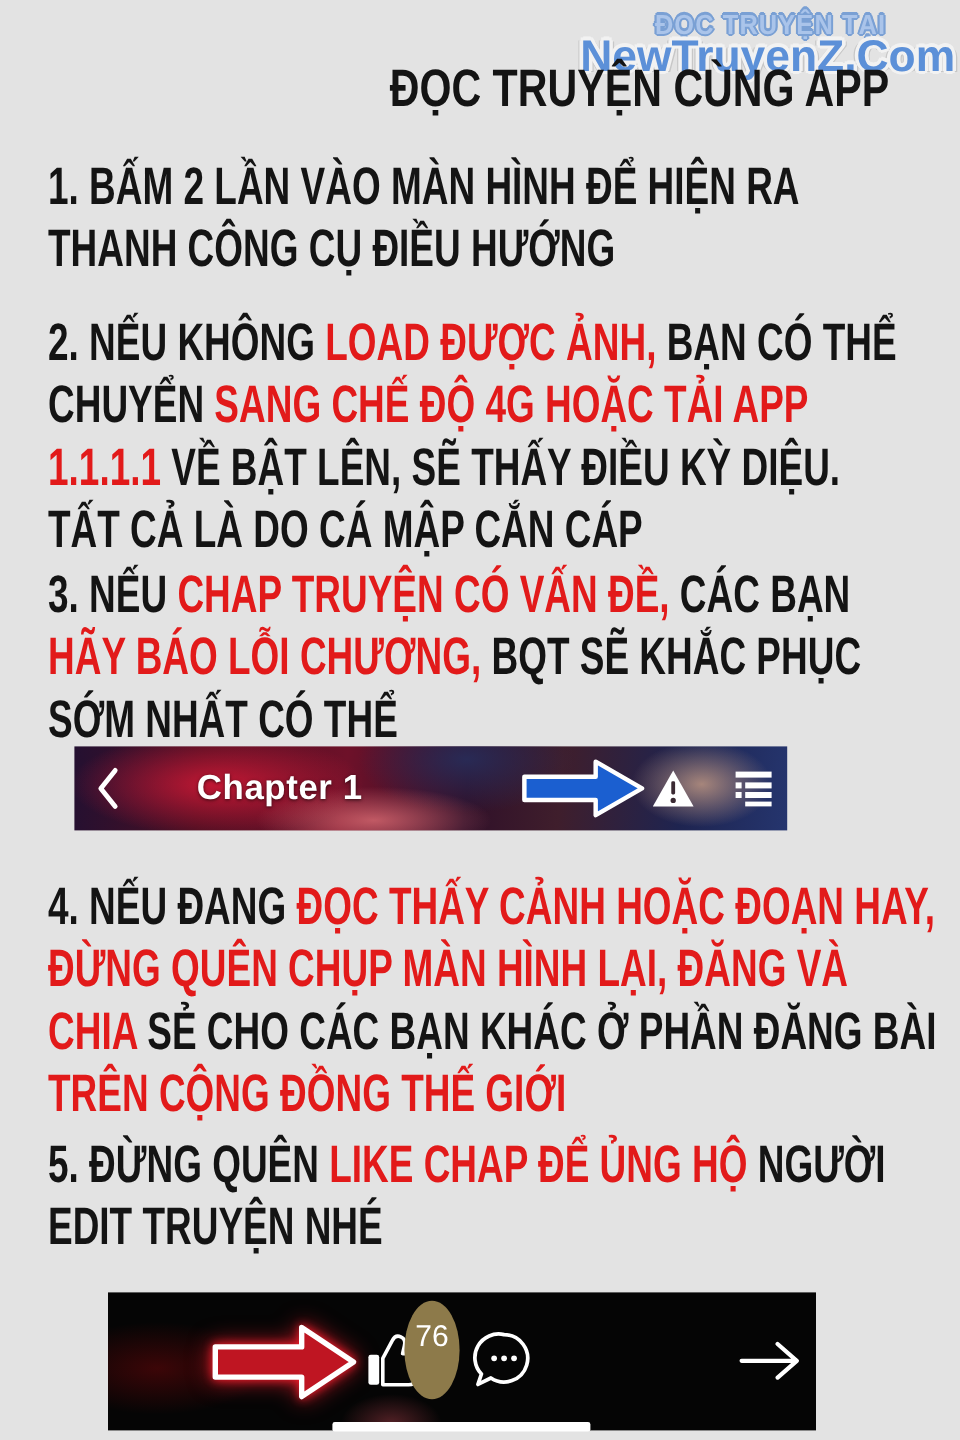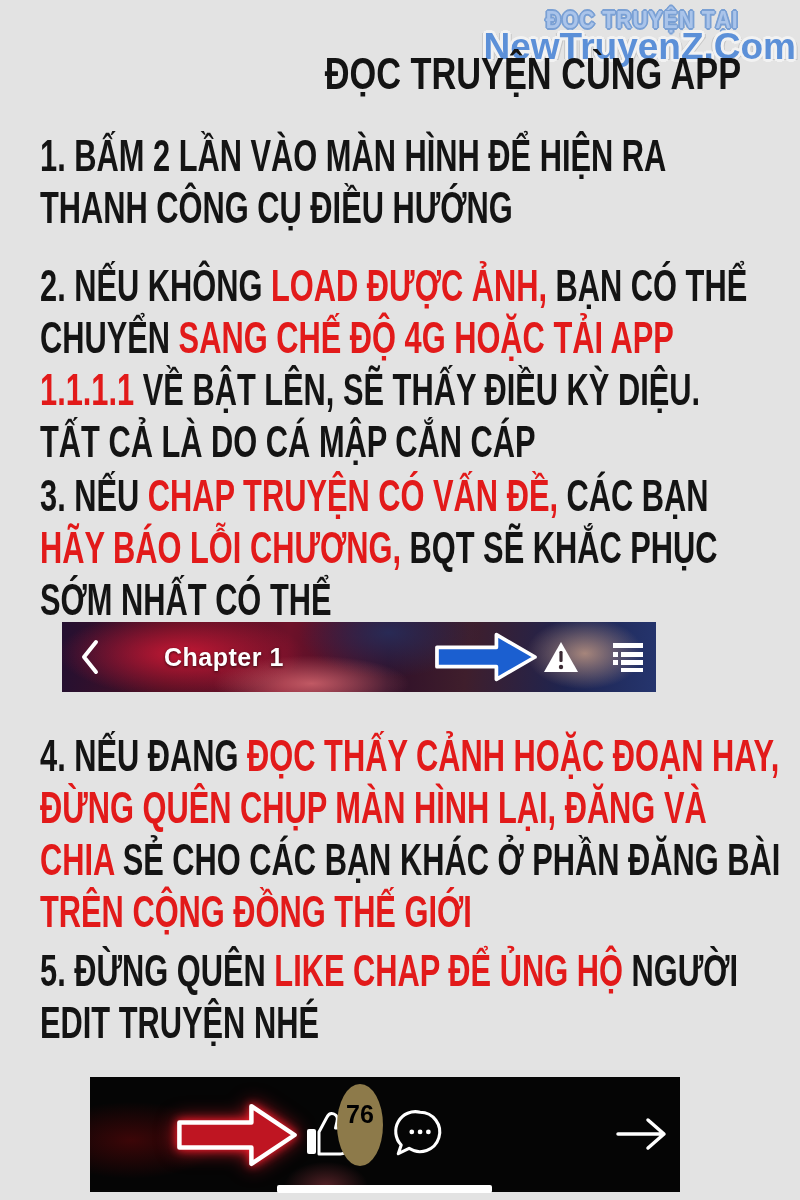--- a/index.html
+++ b/index.html
@@ -51,41 +51,41 @@
     background:
       radial-gradient(ellipse 90px 55px at 88% 45%, rgba(190,150,130,.85), rgba(190,150,130,0) 65%),
       radial-gradient(ellipse 140px 40px at 42% 88%, rgba(235,120,125,.70), transparent 70%),
       radial-gradient(ellipse 170px 60px at 20% 45%, rgba(215,25,55,.85), transparent 72%),
       radial-gradient(ellipse 120px 60px at 55% 15%, rgba(40,45,90,.9), transparent 75%),
       linear-gradient(95deg,#241031 0%,#4a0f22 18%,#6e1129 38%,#301029 55%,#3f1e2c 68%,#1e2450 85%,#25356e 100%);
     overflow:hidden;
   }
   .chapter-bar .back{position:absolute;left:18px;top:17px;width:20px;height:36px;}
   .chapter-title{position:absolute;left:102px;top:0;height:70px;display:flex;align-items:center;
-    color:#fff;font-size:25px;font-weight:bold;letter-spacing:.5px;
+    color:#fff;font-size:29px;font-weight:bold;letter-spacing:.5px;
     text-shadow:0 1px 3px rgba(0,0,0,.65);}
   .blue-arrow{position:absolute;left:368px;top:9px;width:112px;height:52px;}
   .blue-arrow polygon{fill:var(--arrow-blue);stroke:#fff;stroke-width:5;stroke-linejoin:round;}
   .warn{position:absolute;left:481px;top:18px;width:36px;height:34px;}
   .list-icon{position:absolute;left:549px;top:19px;width:34px;height:32px;}
   
   .reader-bar{
     position:absolute;left:90px;top:1077px;width:590px;height:115px;
     background:
       radial-gradient(ellipse 130px 55px at 7% 55%, rgba(70,6,8,.85), transparent 70%),
       radial-gradient(ellipse 60px 35px at 40% 95%, rgba(160,60,70,.5), transparent 70%),
       #050505;
   }
   .red-arrow{position:absolute;left:78px;top:22px;width:138px;height:72px;
     filter:drop-shadow(0 0 4px rgba(255,30,45,.95)) drop-shadow(0 0 9px rgba(255,30,45,.7));}
   .red-arrow polygon{fill:var(--arrow-red);stroke:#fff;stroke-width:5;stroke-linejoin:round;}
   .thumb{position:absolute;left:212px;top:30px;width:52px;height:54px;}
   .badge{position:absolute;left:247px;top:7px;width:46px;height:82px;border-radius:50%;
     background:var(--badge-olive);display:flex;justify-content:center;align-items:flex-start;
-    padding-top:16px;color:#000000;font-size:25px;font-weight:bold;}
+    padding-top:16px;color:#ffffff;font-size:25px;font-weight:normal;}
   .bubble{position:absolute;left:300px;top:28px;width:56px;height:58px;}
   .next-arrow{position:absolute;left:524px;top:36px;width:56px;height:42px;}
   .home-indicator{position:absolute;left:187px;top:108px;width:215px;height:8px;background:#fff;border-radius:2px;}
 </style>
 </head>
 <body>
 
 <div class="wm1">ĐỌC TRUYỆN TẠI</div>
 <div class="wm2">NewTruyenZ.Com</div>
 

